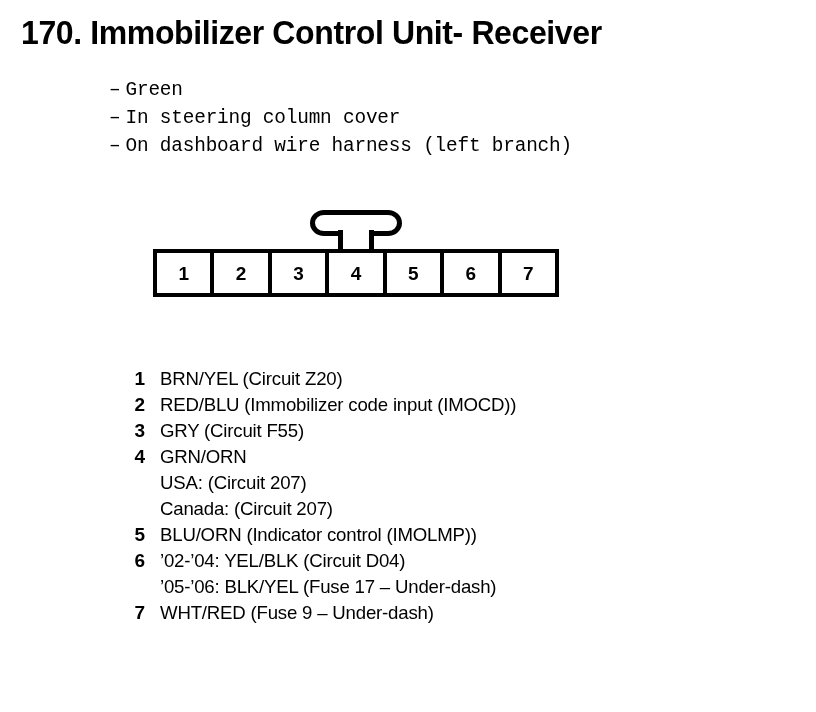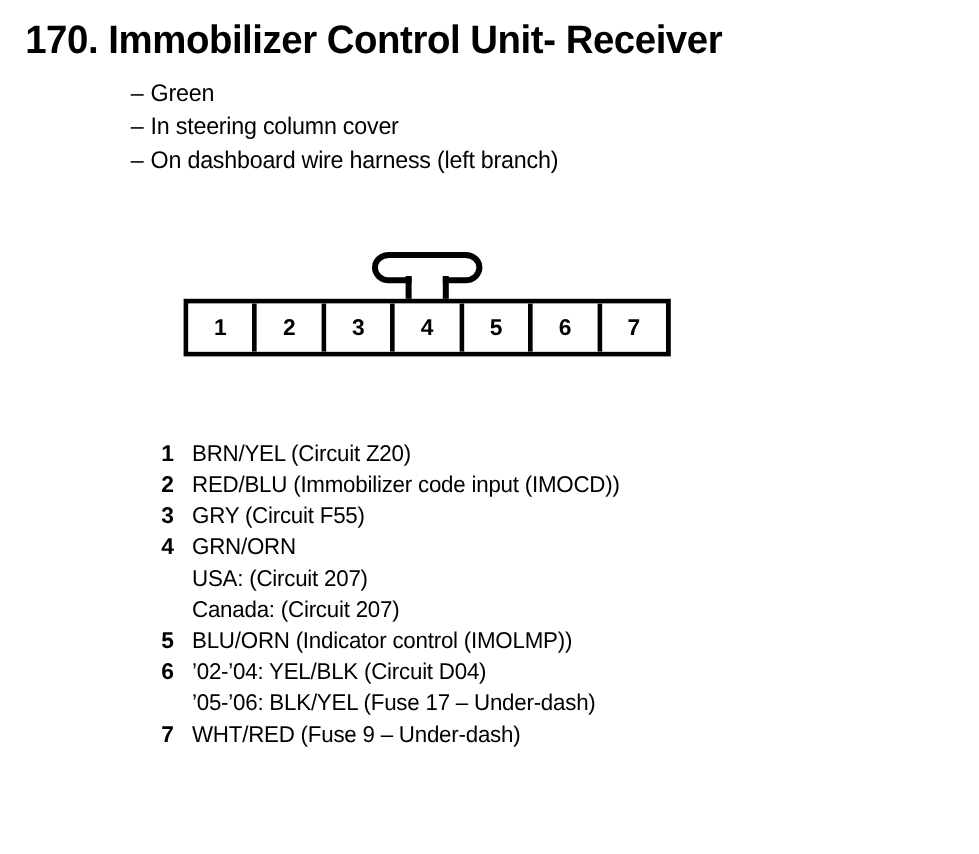--- a/index.html
+++ b/index.html
@@ -29,22 +29,23 @@
     line-height: 38px;
     white-space: nowrap;
     transform: scaleX(0.97);
     transform-origin: left top;
   }
 
   
   .desc-list {
     position: absolute;
     left: 109px;
-    top: 64px;
+    top: 76px;
     width: 600px;
+    font-family: Liberation Mono, monospace;
   }
   .desc-item {
     font-size: 20px;
     line-height: 28px;
     white-space: nowrap;
     letter-spacing: -0.2px;
     transform: scaleX(0.97);
     transform-origin: left top;
   }
   .desc-dash {

